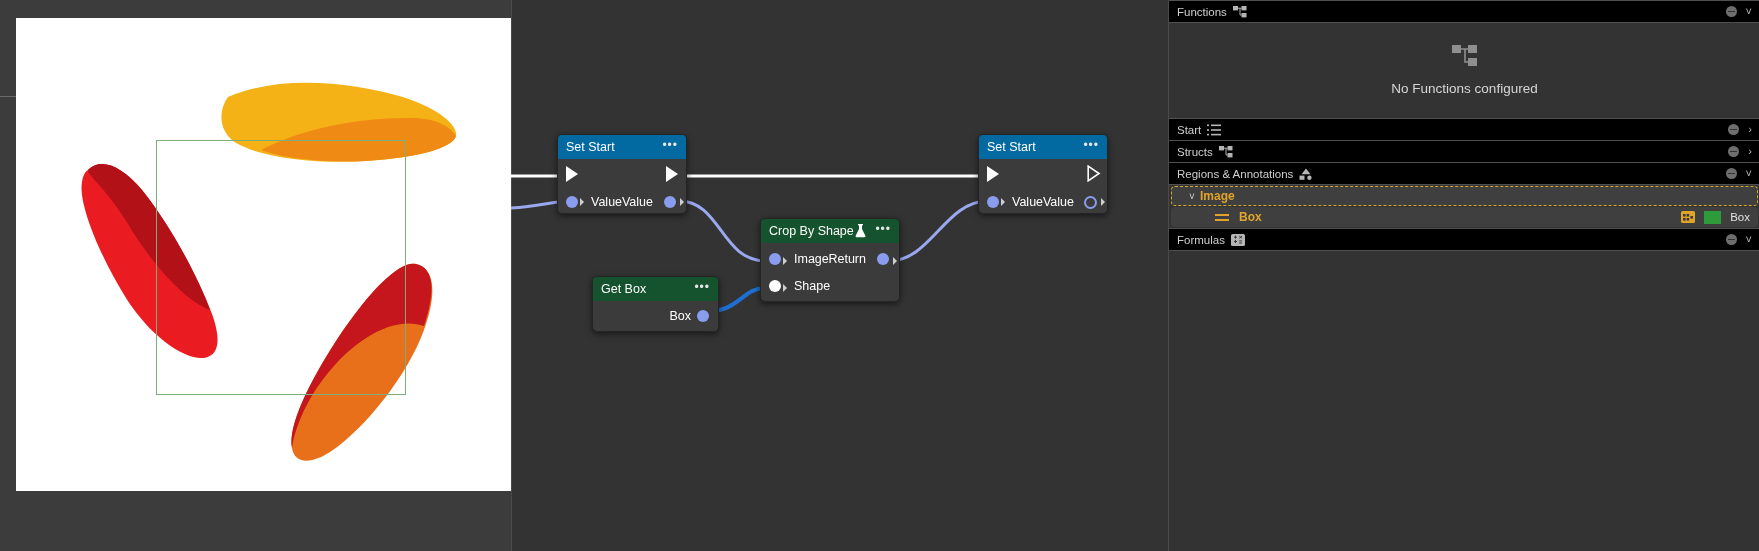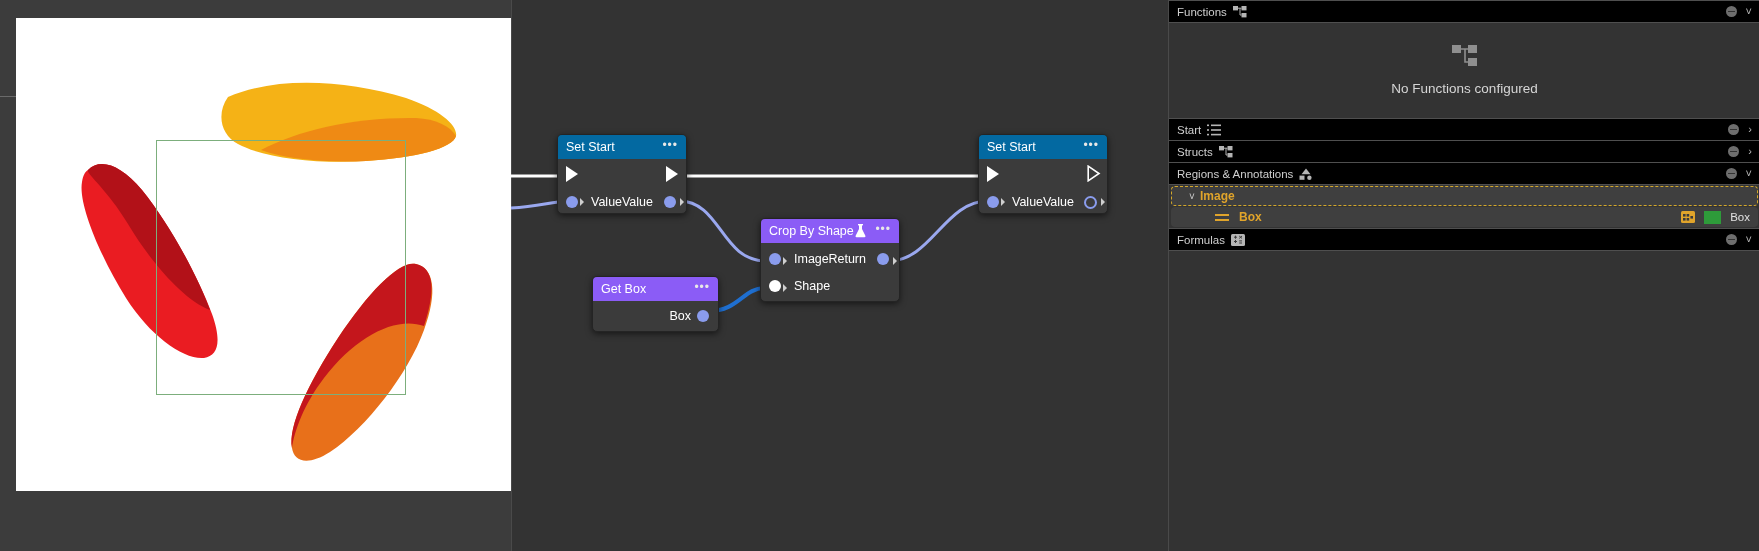--- a/index.html
+++ b/index.html
@@ -17,21 +17,21 @@
   
   .graph{position:absolute;left:511px;top:0;width:657px;height:551px;background:#333333;overflow:hidden;}
   .graph-left-edge{position:absolute;left:0;top:0;width:1px;height:551px;background:#4a4a4a;}
   .graph svg.wires{position:absolute;left:0;top:0;width:657px;height:551px;}
 
   .node{position:absolute;border-radius:5px;background:#3b3b3b;
          box-shadow:0 2px 6px rgba(0,0,0,.55);border:1px solid #242424;box-sizing:border-box;}
   .node-hdr{height:24px;border-radius:4px 4px 0 0;display:flex;align-items:center;
             padding:0 8px;color:#fff;font-size:12.5px;position:relative;}
   .node-hdr.blue{background:#0369a1;}
-  .node-hdr.green{background:#8b5cf6;}
+  .node-hdr.green{background:#14532d;}
   .node-title{white-space:nowrap;}
   .hdr-dots{margin-left:auto;letter-spacing:1px;font-size:12px;color:#e8e8e8;line-height:6px;padding-bottom:5px;}
   .flask{margin-left:auto;margin-right:8px;width:13px;height:14px;position:relative;}
   .flask svg{display:block;}
   .node-body{position:relative;}
 
   .exec-row{position:relative;height:30px;}
   .exec-tri{position:absolute;top:7px;width:0;height:0;}
   .exec-tri.filled-l{left:8px;border-top:8px solid transparent;border-bottom:8px solid transparent;border-left:12px solid #ffffff;}
   .exec-tri.filled-r{right:8px;border-top:8px solid transparent;border-bottom:8px solid transparent;border-left:12px solid #ffffff;}

